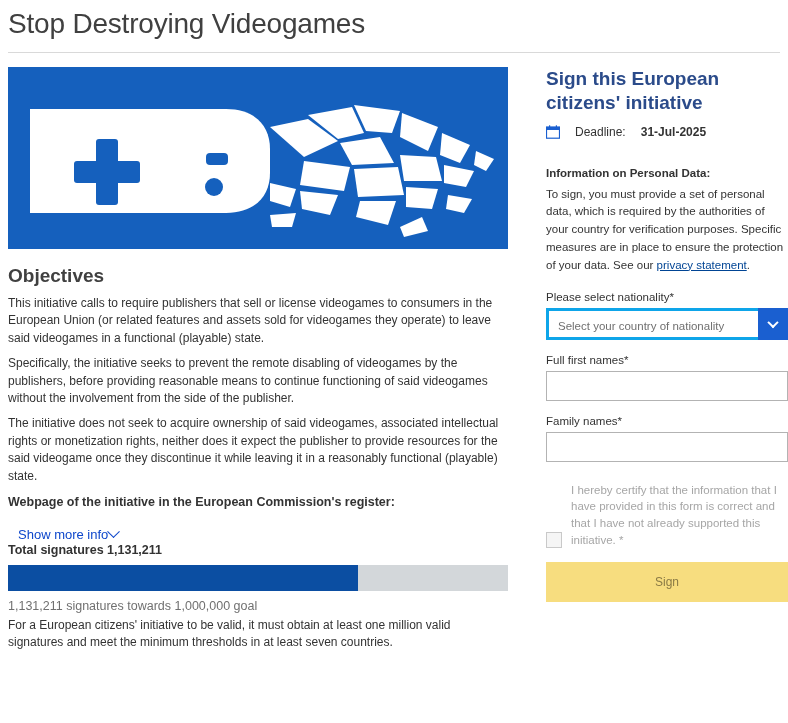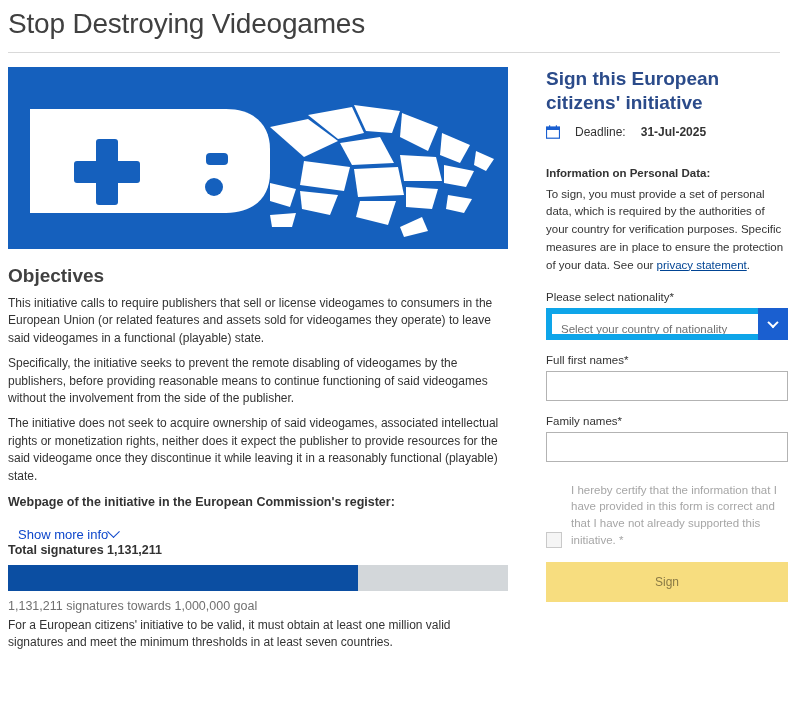--- a/index.html
+++ b/index.html
@@ -163,21 +163,21 @@
   }
   .req { color: #333; }
   .select-wrap {
     position: relative;
     width: 242px;
     height: 32px;
     margin-bottom: 14px;
   }
   .select-box {
     width: 242px; height: 32px;
-    border: 6px solid #0ea5e9;
+    border: 3px solid #0ea5e9;
     background: #fff;
     font-size: 11.5px;
     color: #707070;
     padding: 0 38px 0 9px;
     line-height: 30px;
     white-space: nowrap;
     overflow: hidden;
   }
   .select-arrow {
     position: absolute;

